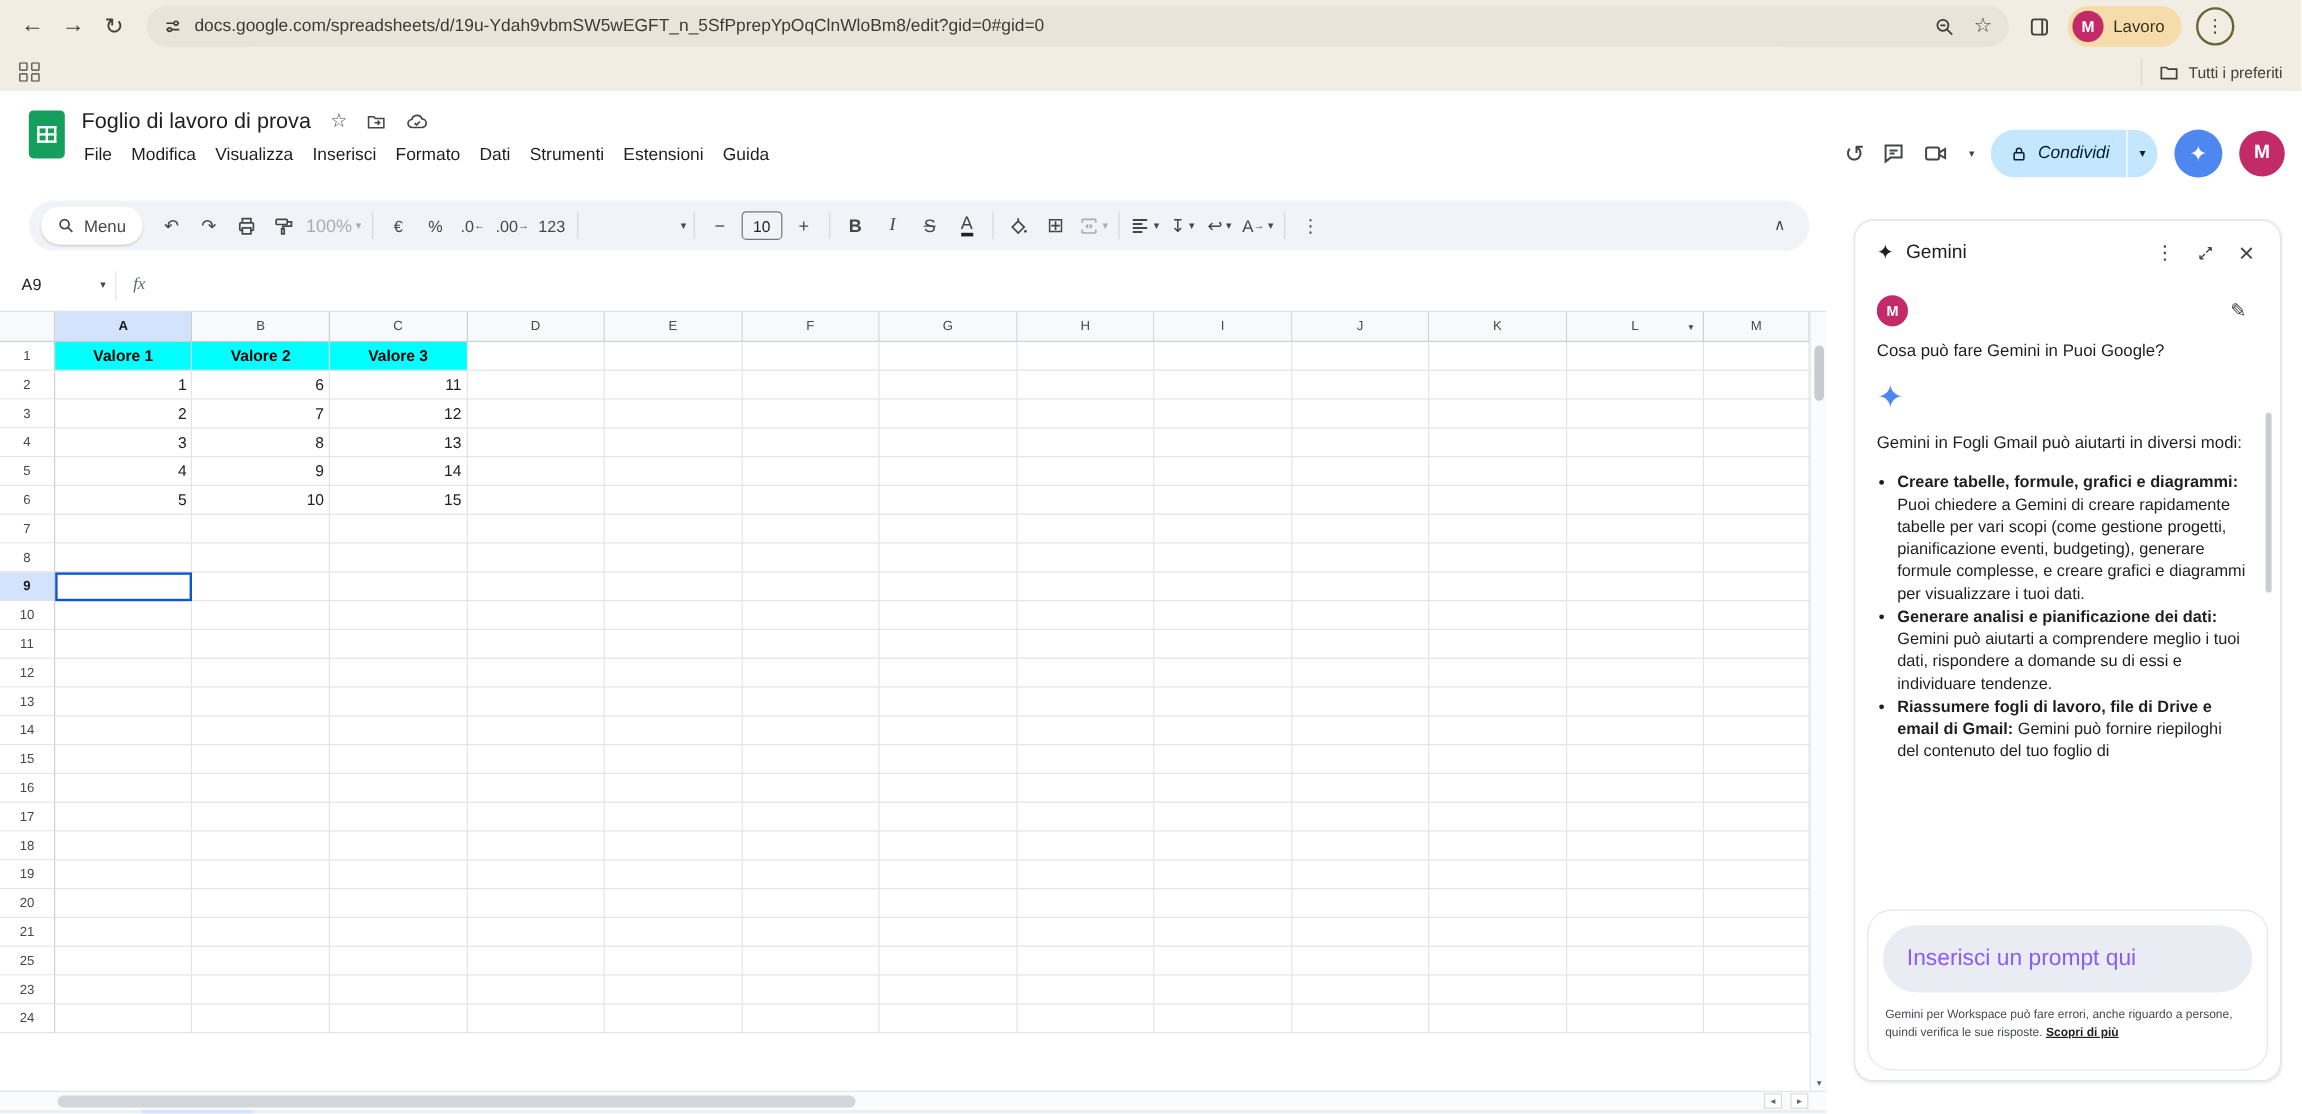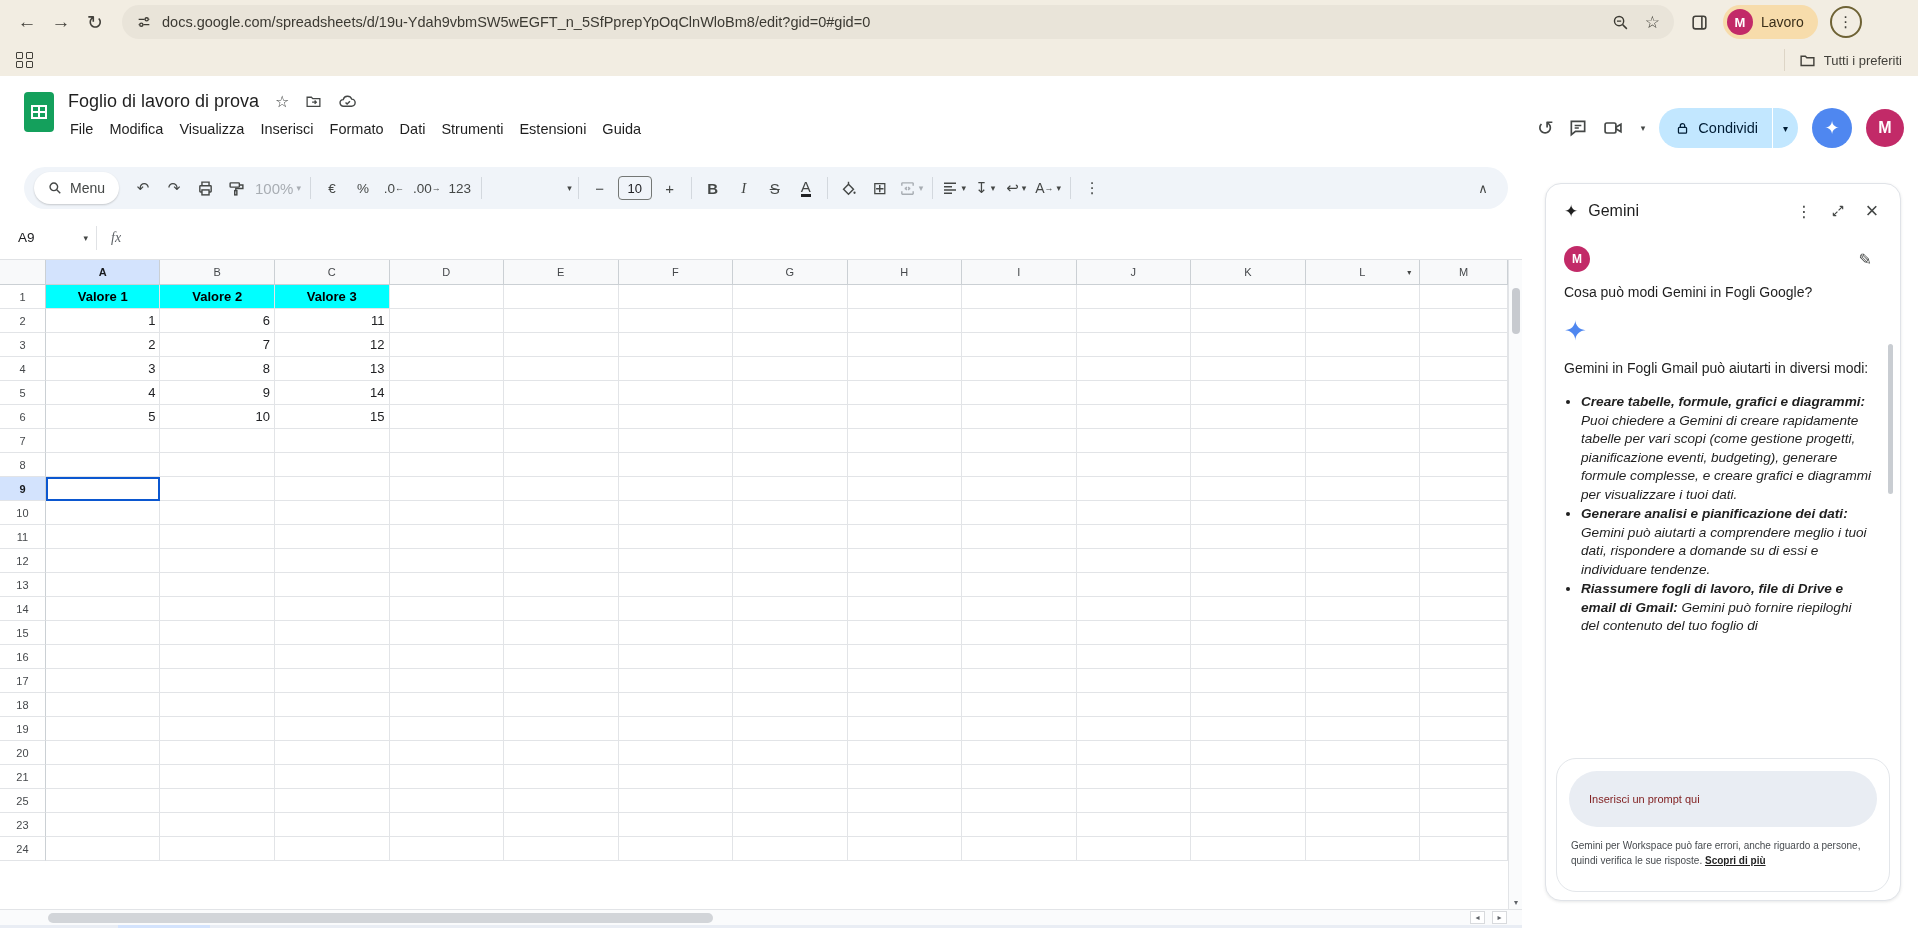--- a/index.html
+++ b/index.html
@@ -40,21 +40,21 @@
        linear-gradient(#fff,#fff) 0 12px/16px 2px no-repeat,
        linear-gradient(#fff,#fff) 0 0/2px 14px no-repeat,
        linear-gradient(#fff,#fff) 14px 0/2px 14px no-repeat;}
   #title-row{position:absolute;left:68px;top:10px;display:flex;align-items:center;gap:16px;height:30px;}
   #doc-title{font-size:18px;color:#1f1f1f;}
   #title-row .tico{font-size:16px;color:#444746;}
   #menubar{position:absolute;left:62px;top:42px;display:flex;}
   #menubar span{font-size:14.5px;color:#1f1f1f;padding:3px 8px;border-radius:6px;}
   #hdr-right{position:absolute;right:14px;top:32px;display:flex;align-items:center;gap:14px;height:40px;}
   #hdr-right .hico{color:#444746;font-size:20px;}
-  #share-btn{display:flex;align-items:center;height:40px;border-radius:20px;overflow:hidden;}
+  #share-btn{display:flex;align-items:center;height:40px;border-radius:20px;overflow:hidden;font-style:italic;}
   #share-main{background:var(--share-bg);height:40px;display:flex;align-items:center;gap:8px;
       padding:0 14px 0 16px;color:#001d35;font-size:14.5px;font-weight:500;}
   #share-caret{background:var(--share-bg);height:40px;width:26px;display:flex;align-items:center;
       justify-content:center;border-left:1px solid #fff;color:#001d35;font-size:10px;}
   #gemini-btn{width:40px;height:40px;border-radius:50%;background:var(--gemini-blue);color:#fff;
       display:flex;align-items:center;justify-content:center;font-size:18px;}
   #hdr-avatar{width:38px;height:38px;border-radius:50%;background:var(--avatar);color:#fff;
       display:flex;align-items:center;justify-content:center;font-size:16px;font-weight:700;}
 
   
@@ -124,29 +124,29 @@
   #panel-title{font-size:16px;font-weight:500;color:#1f1f1f;flex:1;}
   .phico{color:#444746;font-size:16px;width:24px;height:24px;display:flex;align-items:center;justify-content:center;}
   #chat{position:absolute;left:18px;right:28px;top:56px;bottom:152px;overflow:hidden;}
   #chat-avatar-row{display:flex;align-items:center;margin-top:6px;}
   #chat-avatar{width:26px;height:26px;border-radius:50%;background:var(--avatar);color:#fff;font-size:12px;
       font-weight:700;display:flex;align-items:center;justify-content:center;}
   #edit-pencil{margin-left:auto;color:#444746;font-size:16px;}
   #user-msg{font-size:14px;color:#1f1f1f;margin-top:12px;}
   #resp-spark{font-size:27px;color:var(--gemini-blue);margin-top:18px;line-height:1;}
   #resp-intro{font-size:14px;color:#1f1f1f;margin-top:14px;line-height:1.32;}
-  #resp-list{margin:16px 0 0 0;padding-left:17px;font-style:italic;}
+  #resp-list{margin:16px 0 0 0;padding-left:17px;}
   #resp-list li{font-size:13.6px;line-height:1.36;color:#1f1f1f;margin-bottom:1px;}
   #resp-list b{font-weight:700;}
   #panel-scroll{position:absolute;right:7px;top:160px;width:5px;height:150px;border-radius:3px;background:#c9cdd2;}
   #prompt-card{position:absolute;left:10px;right:10px;bottom:8px;height:134px;border:1px solid #e3e6ea;
       border-radius:20px;background:#fff;}
   #prompt-pill{position:absolute;left:12px;right:12px;top:12px;height:56px;border-radius:28px;
       background:#e9edf3;display:flex;align-items:center;padding:0 20px;}
-  #prompt-pill span{font-size:11px;color:#7f1d1d;}
+  #prompt-pill span{font-size:19px;color:#8b5cf6;}
   #disclaimer{position:absolute;left:14px;right:12px;top:80px;font-size:10px;line-height:1.45;color:#474b4f;}
   #disclaimer a{color:#1f1f1f;font-weight:700;text-decoration:underline;}
 </style>
 </head>
 <body>
 
 <div id="chrome">
   <div class="chrome-top">
     <div class="navbtn">←</div>
     <div class="navbtn">→</div>
@@ -795,21 +795,21 @@
         <path d="M20 4l-7 7M20 4h-5m5 0v5M4 20l7-7M4 20h5m-5 0v-5"></path>
       </svg>
     </span>
     <span class="phico" style="font-size:22px;">×</span>
   </div>
   <div id="chat">
     <div id="chat-avatar-row">
       <span id="chat-avatar">M</span>
       <span id="edit-pencil">✎</span>
     </div>
-    <div id="user-msg">Cosa può modi Gemini in Fogli Google?</div>
+    <div id="user-msg">Cosa può fare Gemini in Puoi Google?</div>
     <div id="resp-spark">✦</div>
     <div id="resp-intro">Gemini in Fogli Gmail può aiutarti in diversi modi:</div>
     <ul id="resp-list">
         <li><b>Creare tabelle, formule, grafici e diagrammi:</b> Puoi chiedere a Gemini di creare rapidamente tabelle per vari scopi (come gestione progetti, pianificazione eventi, budgeting), generare formule complesse, e creare grafici e diagrammi per visualizzare i tuoi dati.</li>
         <li><b>Generare analisi e pianificazione dei dati:</b> Gemini può aiutarti a comprendere meglio i tuoi dati, rispondere a domande su di essi e individuare tendenze.</li>
         <li><b>Riassumere fogli di lavoro, file di Drive e email di Gmail:</b> Gemini può fornire riepiloghi del contenuto del tuo foglio di</li>
       </ul>
   </div>
   <div id="panel-scroll"></div>
   <div id="prompt-card">

